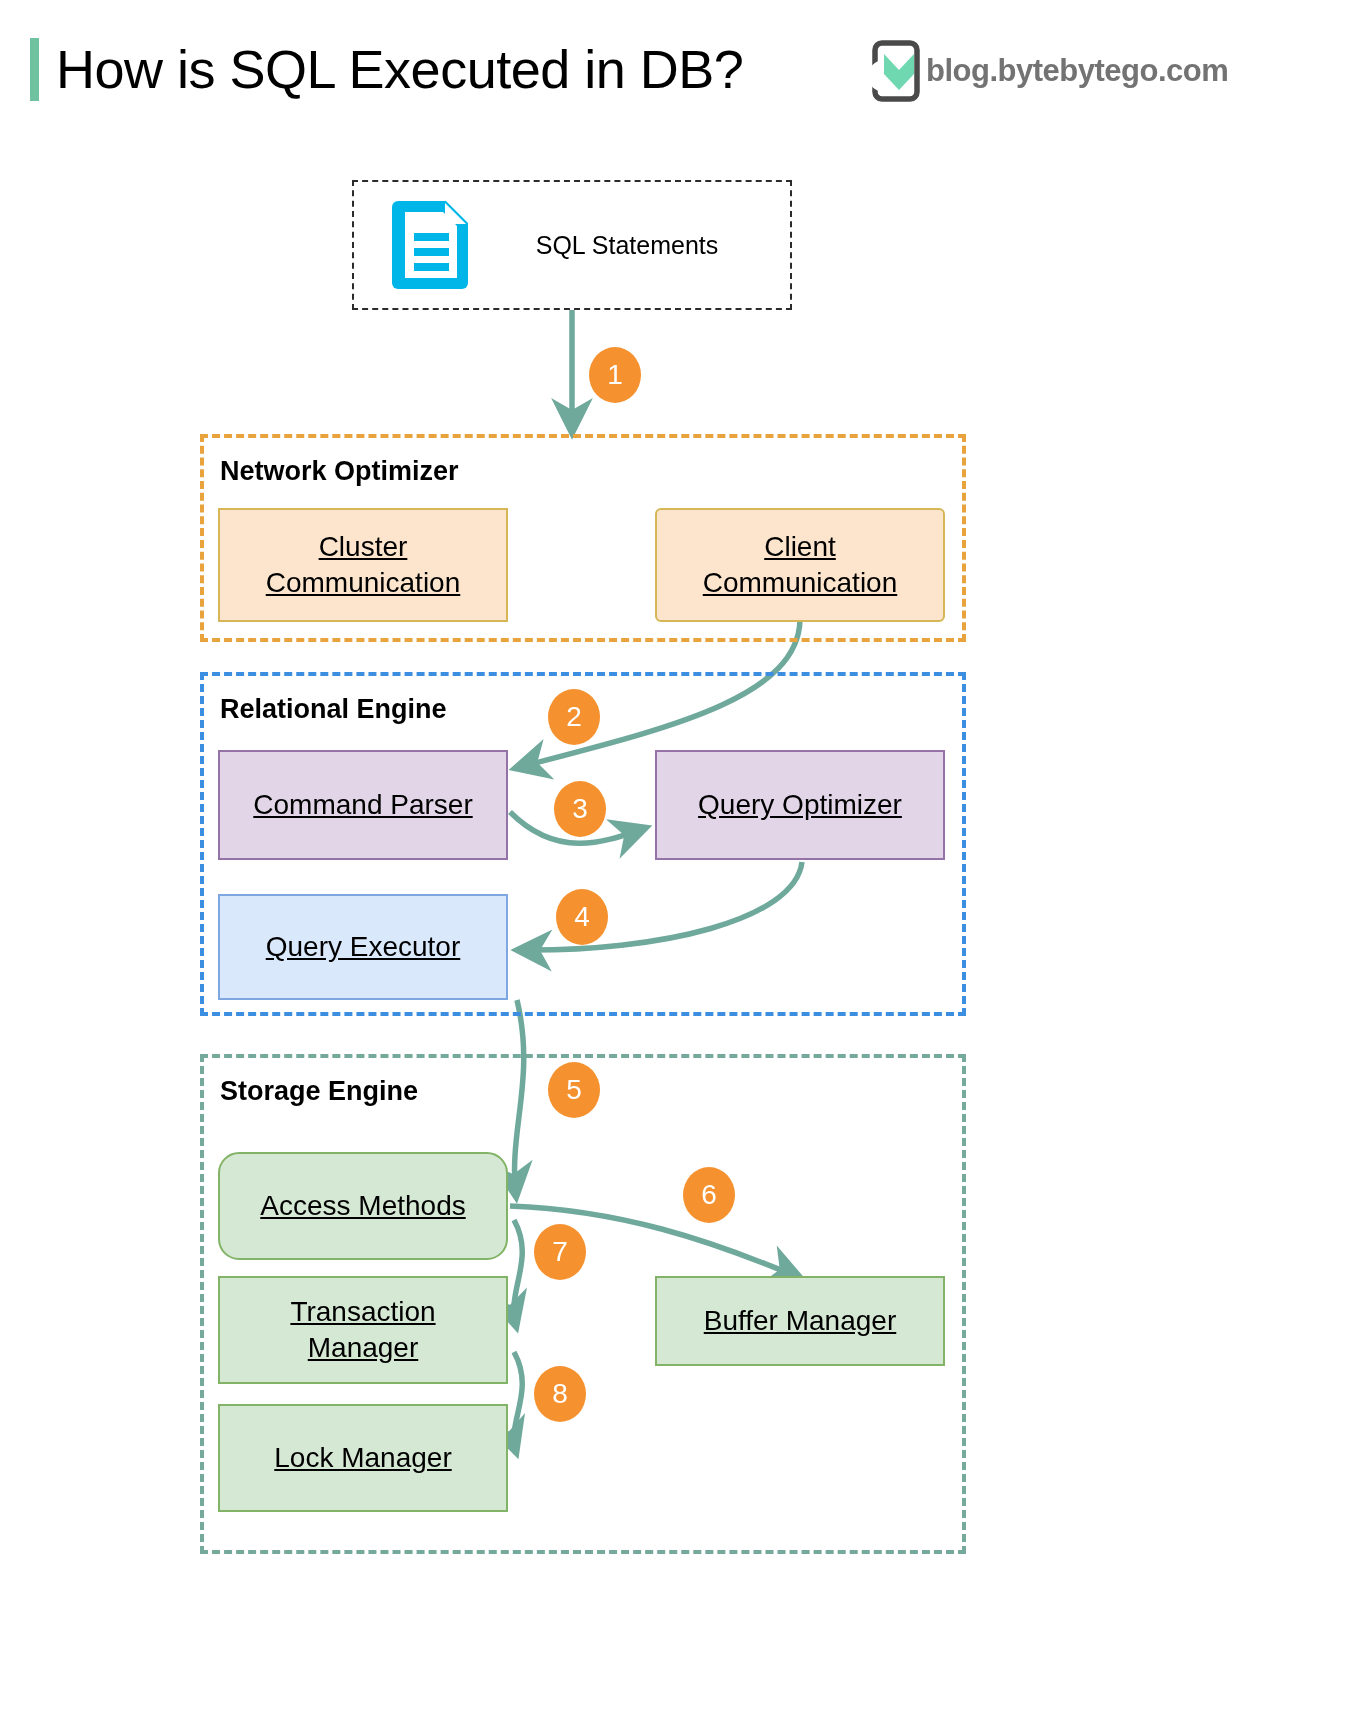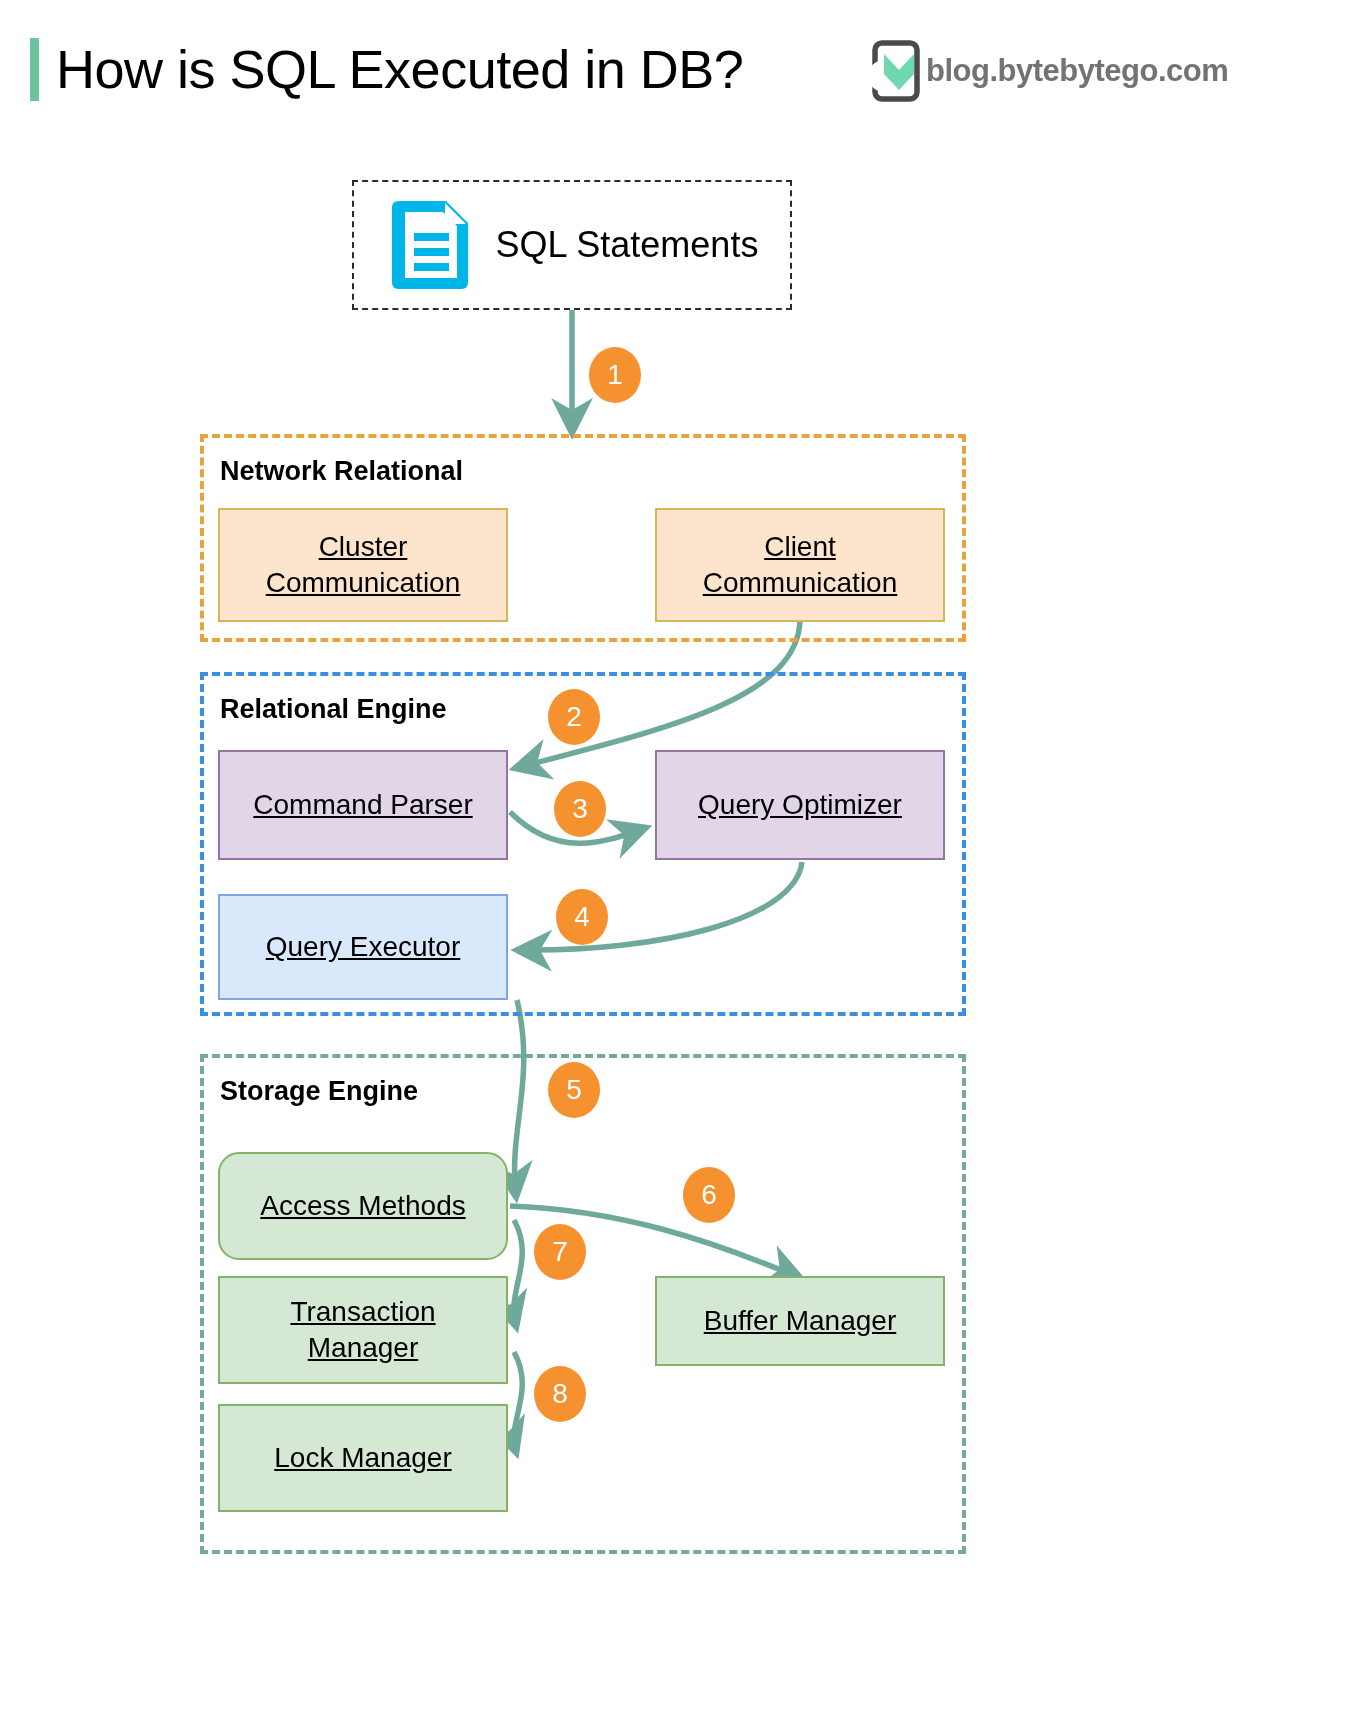--- a/index.html
+++ b/index.html
@@ -91,30 +91,30 @@
 
 <div class="abs dotted-box" style="left:352px;top:180px;width:440px;height:130px;">
   <svg style="width:86px;height:96px;margin-left:34px;flex:0 0 auto;" viewBox="0 0 86 96">
     <path d="M10 4 H58 L80 26 V86 A6 6 0 0 1 74 92 H10 A6 6 0 0 1 4 86 V10 A6 6 0 0 1 10 4 Z" fill="#00B6E8"></path>
     <path d="M17 15 H55 L69 29 V81 H17 Z" fill="#ffffff"></path>
     <path d="M57 6 L78 27 H57 Z" fill="#ffffff"></path>
     <rect x="26" y="36" width="35" height="8" fill="#00B6E8"></rect>
     <rect x="26" y="51" width="35" height="8" fill="#00B6E8"></rect>
     <rect x="26" y="66" width="35" height="8" fill="#00B6E8"></rect>
   </svg>
-  <div style="flex:1;text-align:center;font-size:36px;padding-right:10px;">SQL Statements</div>
+  <div style="flex:1;text-align:center;font-size:25px;padding-right:10px;">SQL Statements</div>
 </div>
 
 <div class="abs group" style="left:200px;top:434px;width:766px;height:208px;border-color:#E8A33D;">
-  <div class="group-label" style="left:16px;top:18px;">Network Relational</div>
+  <div class="group-label" style="left:16px;top:18px;">Network Optimizer</div>
 </div>
 <div class="abs node" style="left:218px;top:508px;width:290px;height:114px;background:#FCE5CC;border-color:#D6B656;">
   <span>Cluster<br>Communication</span>
 </div>
-<div class="abs node" style="left:655px;top:508px;width:290px;height:114px;background:#FCE5CC;border-color:#D6B656;">
+<div class="abs node" style="left:655px;top:508px;width:290px;height:114px;background:#FCE5CC;border-color:#D6B656;border-radius:6px;">
   <span>Client<br>Communication</span>
 </div>
 
 <div class="abs group" style="left:200px;top:672px;width:766px;height:344px;border-color:#3C8EE0;">
   <div class="group-label" style="left:16px;top:18px;">Relational Engine</div>
 </div>
 <div class="abs node" style="left:218px;top:750px;width:290px;height:110px;background:#E1D5E7;border-color:#9673A6;">
   <span>Command Parser</span>
 </div>
 <div class="abs node" style="left:655px;top:750px;width:290px;height:110px;background:#E1D5E7;border-color:#9673A6;">

